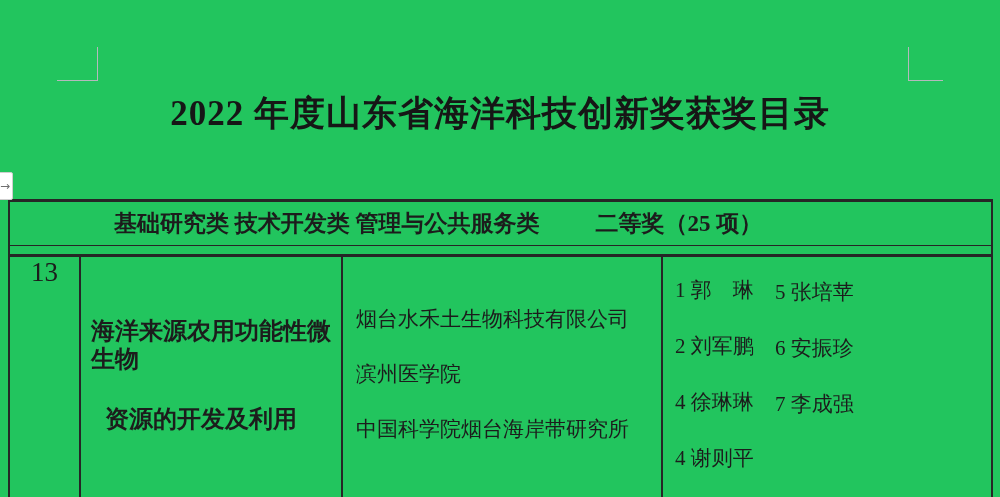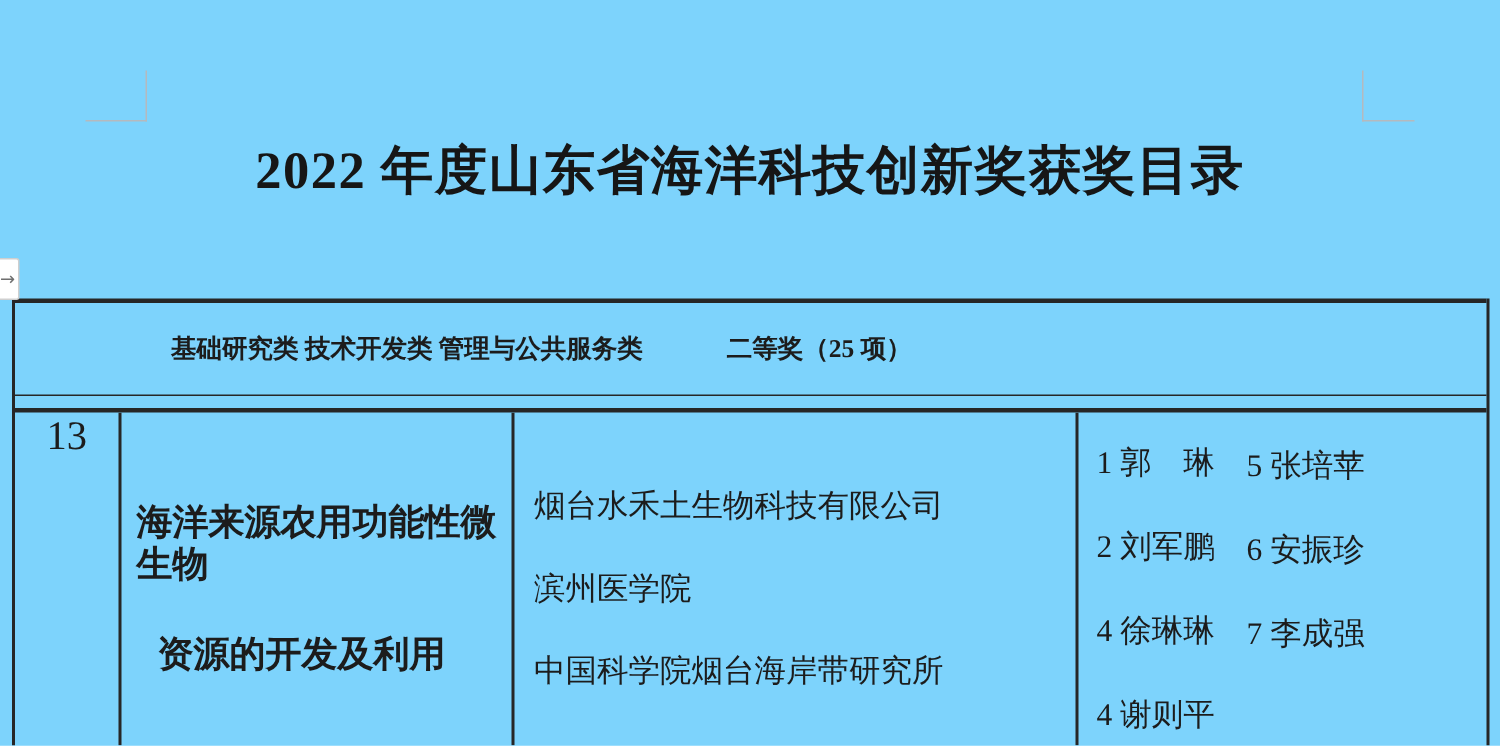--- a/index.html
+++ b/index.html
@@ -1,19 +1,19 @@
 <!DOCTYPE html>
 <html><head>
 <meta charset="utf-8">
 <style>
   * { margin:0; padding:0; box-sizing:border-box; }
   html,body { width:1000px; height:497px; }
   body { font-family:"Liberation Serif","DejaVu Serif",serif; background:#ffffff; }
 
-  .stage { position:relative; width:1000px; height:497px; background:#7dd3fc; overflow:hidden; }
+  .stage { position:relative; width:1000px; height:497px; background:#22c55e; overflow:hidden; }
 
   
   .corner { position:absolute; }
   .corner-left  { left:57px;  top:47px; width:41px; height:34px;
                   border-right:1px solid #b5b9bd; border-bottom:1px solid #b5b9bd; }
   .corner-right { left:908px; top:47px; width:35px; height:34px;
                   border-left:1px solid #b5b9bd; border-bottom:1px solid #b5b9bd; }
 
   
   .title { position:absolute; top:90px; left:0; width:1000px; text-align:center;
@@ -24,38 +24,38 @@
                background:#ffffff; border:1px solid #cfcfcf; border-radius:2px;
                display:flex; align-items:center; justify-content:flex-end;
                padding-right:2px; color:#6f6f6f; font-size:12px; z-index:2;
                font-family:"DejaVu Sans","Liberation Sans",sans-serif; }
 
   
   .award-table { position:absolute; left:8px; top:199px; width:985px; height:298px;
                  border-left:2px solid #262626; border-right:2px solid #262626;
                  display:flex; flex-direction:column; color:#1c1c1c; }
 
-  .thead { height:65px; border-top:3px solid #262626; border-bottom:1px solid #262626;
+  .thead { height:47px; border-top:3px solid #262626; border-bottom:1px solid #262626;
            display:flex; align-items:center; padding-left:104px;
-           font-weight:bold; font-size:17px; white-space:pre; }
+           font-weight:bold; font-size:23px; white-space:pre; }
   .thead .award { margin-left:56px; }
 
   .tgap { height:8px; background:transparent; }
 
   .tbody { flex:1; border-top:3px solid #262626; display:flex; overflow:hidden; }
 
   .col { height:100%;justify-content:space-between; }
   .col-index   { width:71px;  border-right:2px solid #262626; text-align:center;
                  font-size:27px; }
   .col-project { width:262px; border-right:2px solid #262626; padding-left:10px;
                  font-weight:bold; font-size:24px; }
   .col-project .pline { line-height:28px; }
   .col-project .pline:first-child { margin-top:60px; }
   .col-project .pline + .pline    { margin-top:32px;margin-left:14px; }
-  .col-orgs    { width:376px; border-right:2px solid #262626; padding-left:13px;
+  .col-orgs    { width:320px; border-right:2px solid #262626; padding-left:13px;
                  font-size:21px; }
   .col-orgs .org { line-height:24px; }
   .col-orgs .org:first-child { margin-top:50px; }
   .col-orgs .org + .org      { margin-top:31px; }
   .col-winners { flex:1; display:flex; padding-left:12px; font-size:21px; }
   .wcol { display:flex; flex-direction:column; }
   .wcol-a { width:100px; }
   .wcol-b { flex:1; }
   .winner { line-height:23px; margin-bottom:33px; white-space:pre; }
   .wcol-a .winner:first-child { margin-top:22px; }

